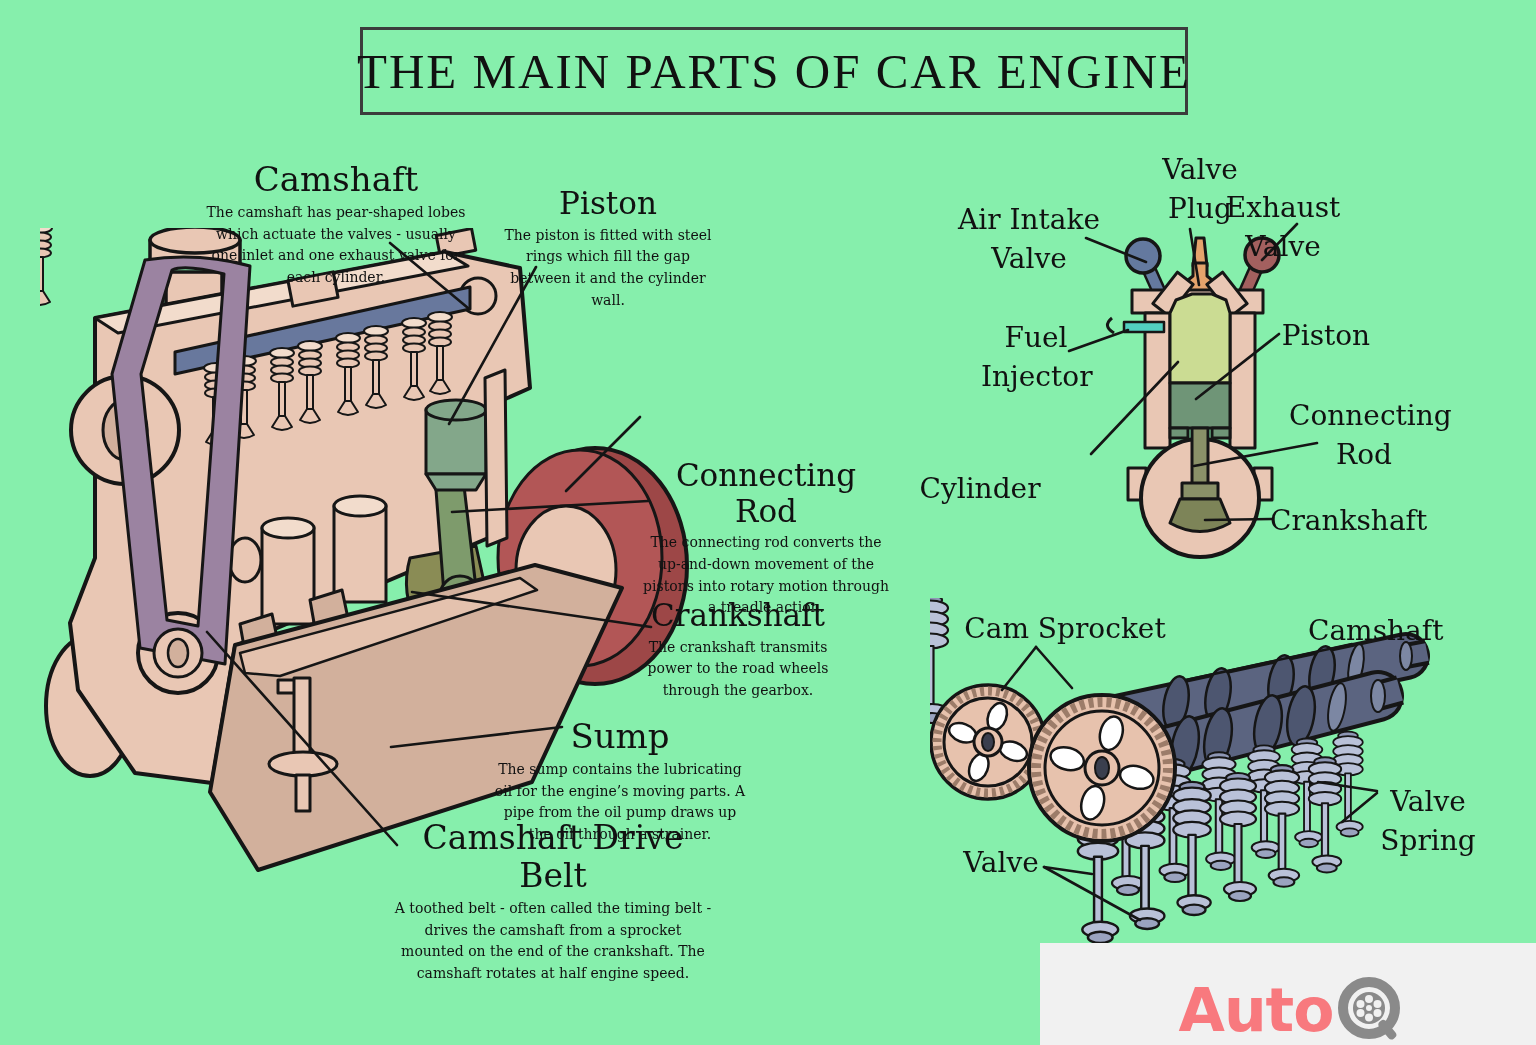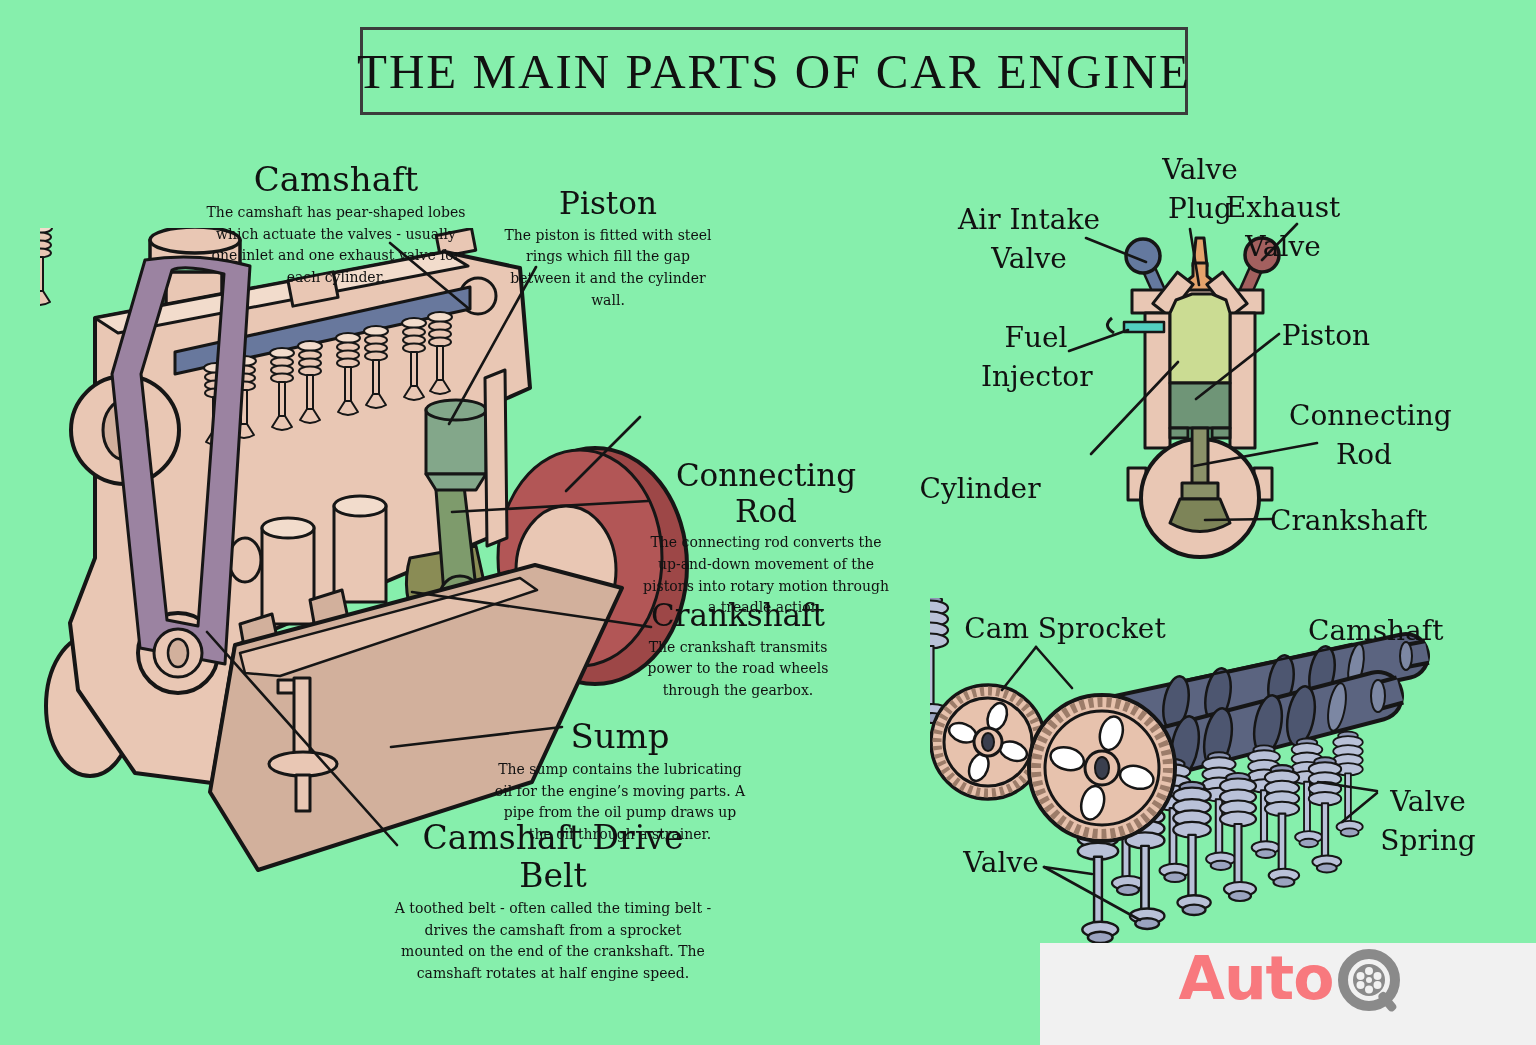--- a/index.html
+++ b/index.html
@@ -33,21 +33,21 @@
   .lbl-crank-r{left:1270px;top:501px;width:150px;}
   .lbl-sprocket-b{left:962px;top:609px;width:206px;text-align:center;}
   .lbl-camshaft-b{left:1308px;top:611px;width:124px;}
   .lbl-vspring-b{left:1378px;top:782px;width:100px;}
   .lbl-valve-b{left:956px;top:843px;width:90px;}
   
   .art{position:absolute;z-index:2;}
   .overlay{position:absolute;left:0;top:0;z-index:5;pointer-events:none;}
   
   .logo-panel{position:absolute;left:1040px;top:943px;width:496px;height:102px;background:#f1f1f1;
-              display:flex;align-items:flex-start;justify-content:center;z-index:4;
+              display:flex;align-items:flex-end;justify-content:center;z-index:4;
               font-family:"DejaVu Sans", sans-serif;font-weight:bold;font-size:60px;letter-spacing:-1px;}
   .logo-auto{color:#f8797e;} .logo-rest{color:#7e7e7e;margin-left:-6px;}
   .logo-wheel{margin:4px -4px 0 2px;}
 </style>
 </head>
 <body>
 
 <div class="page">
 
   <div class="title-box">

